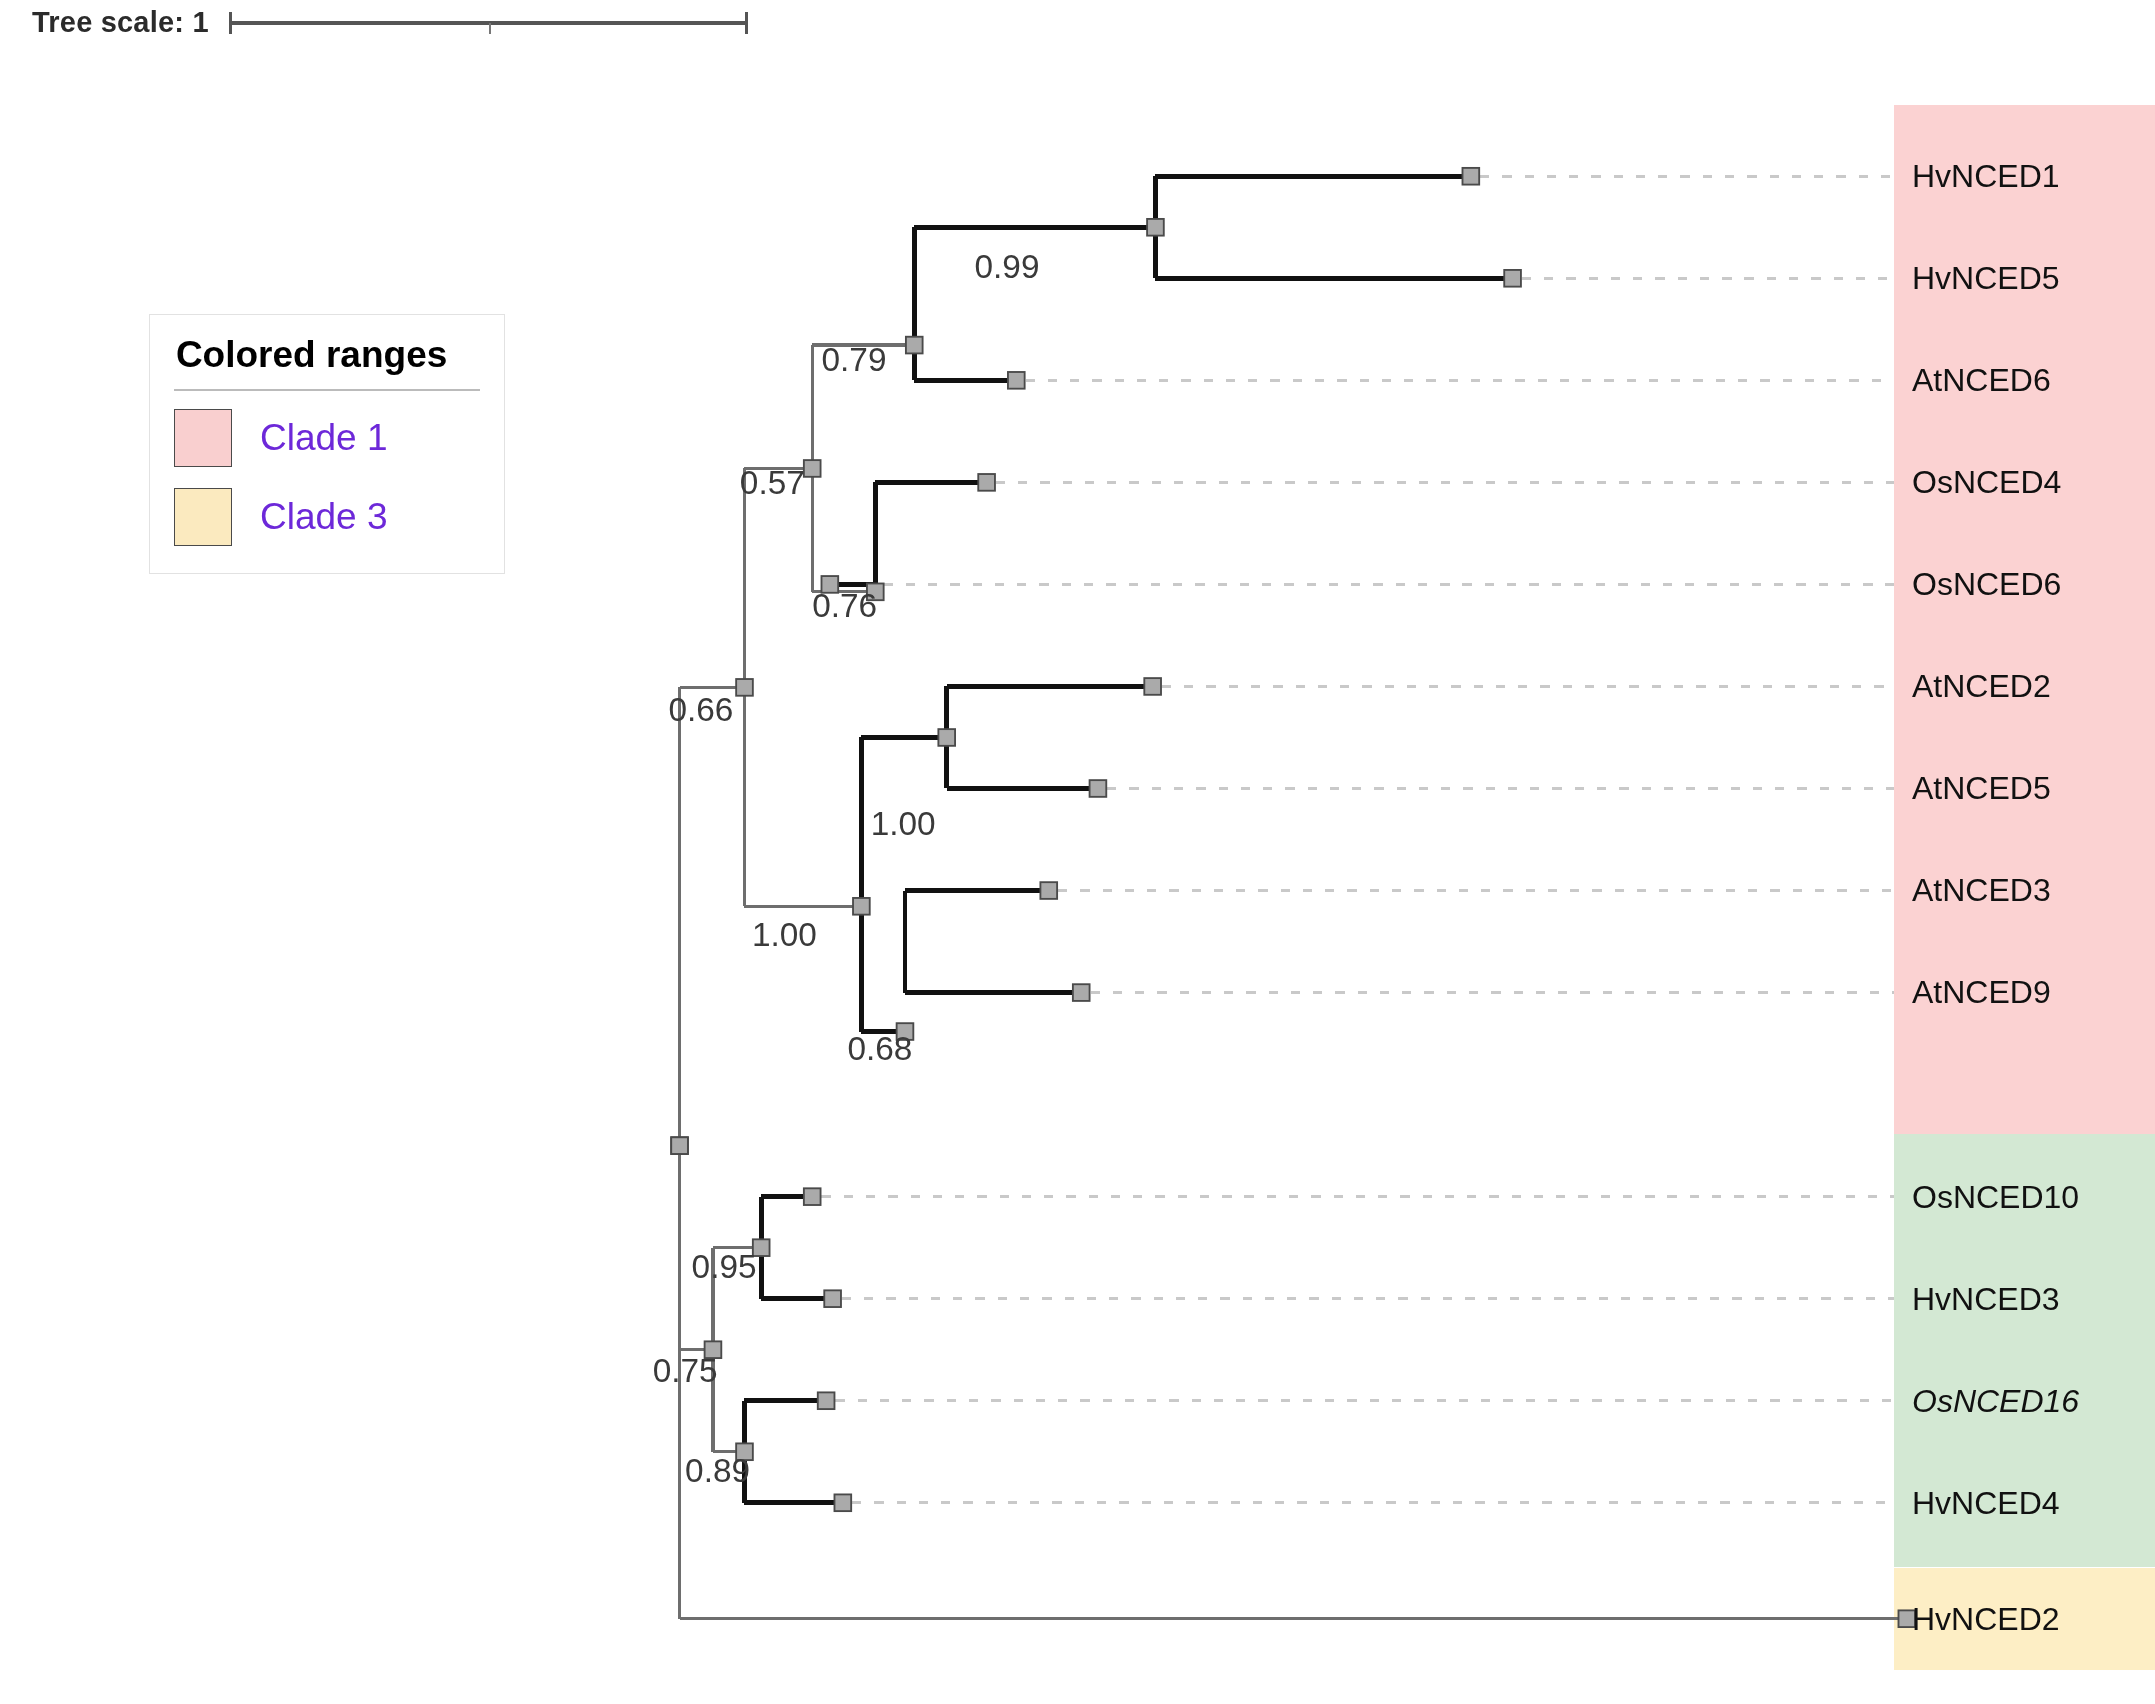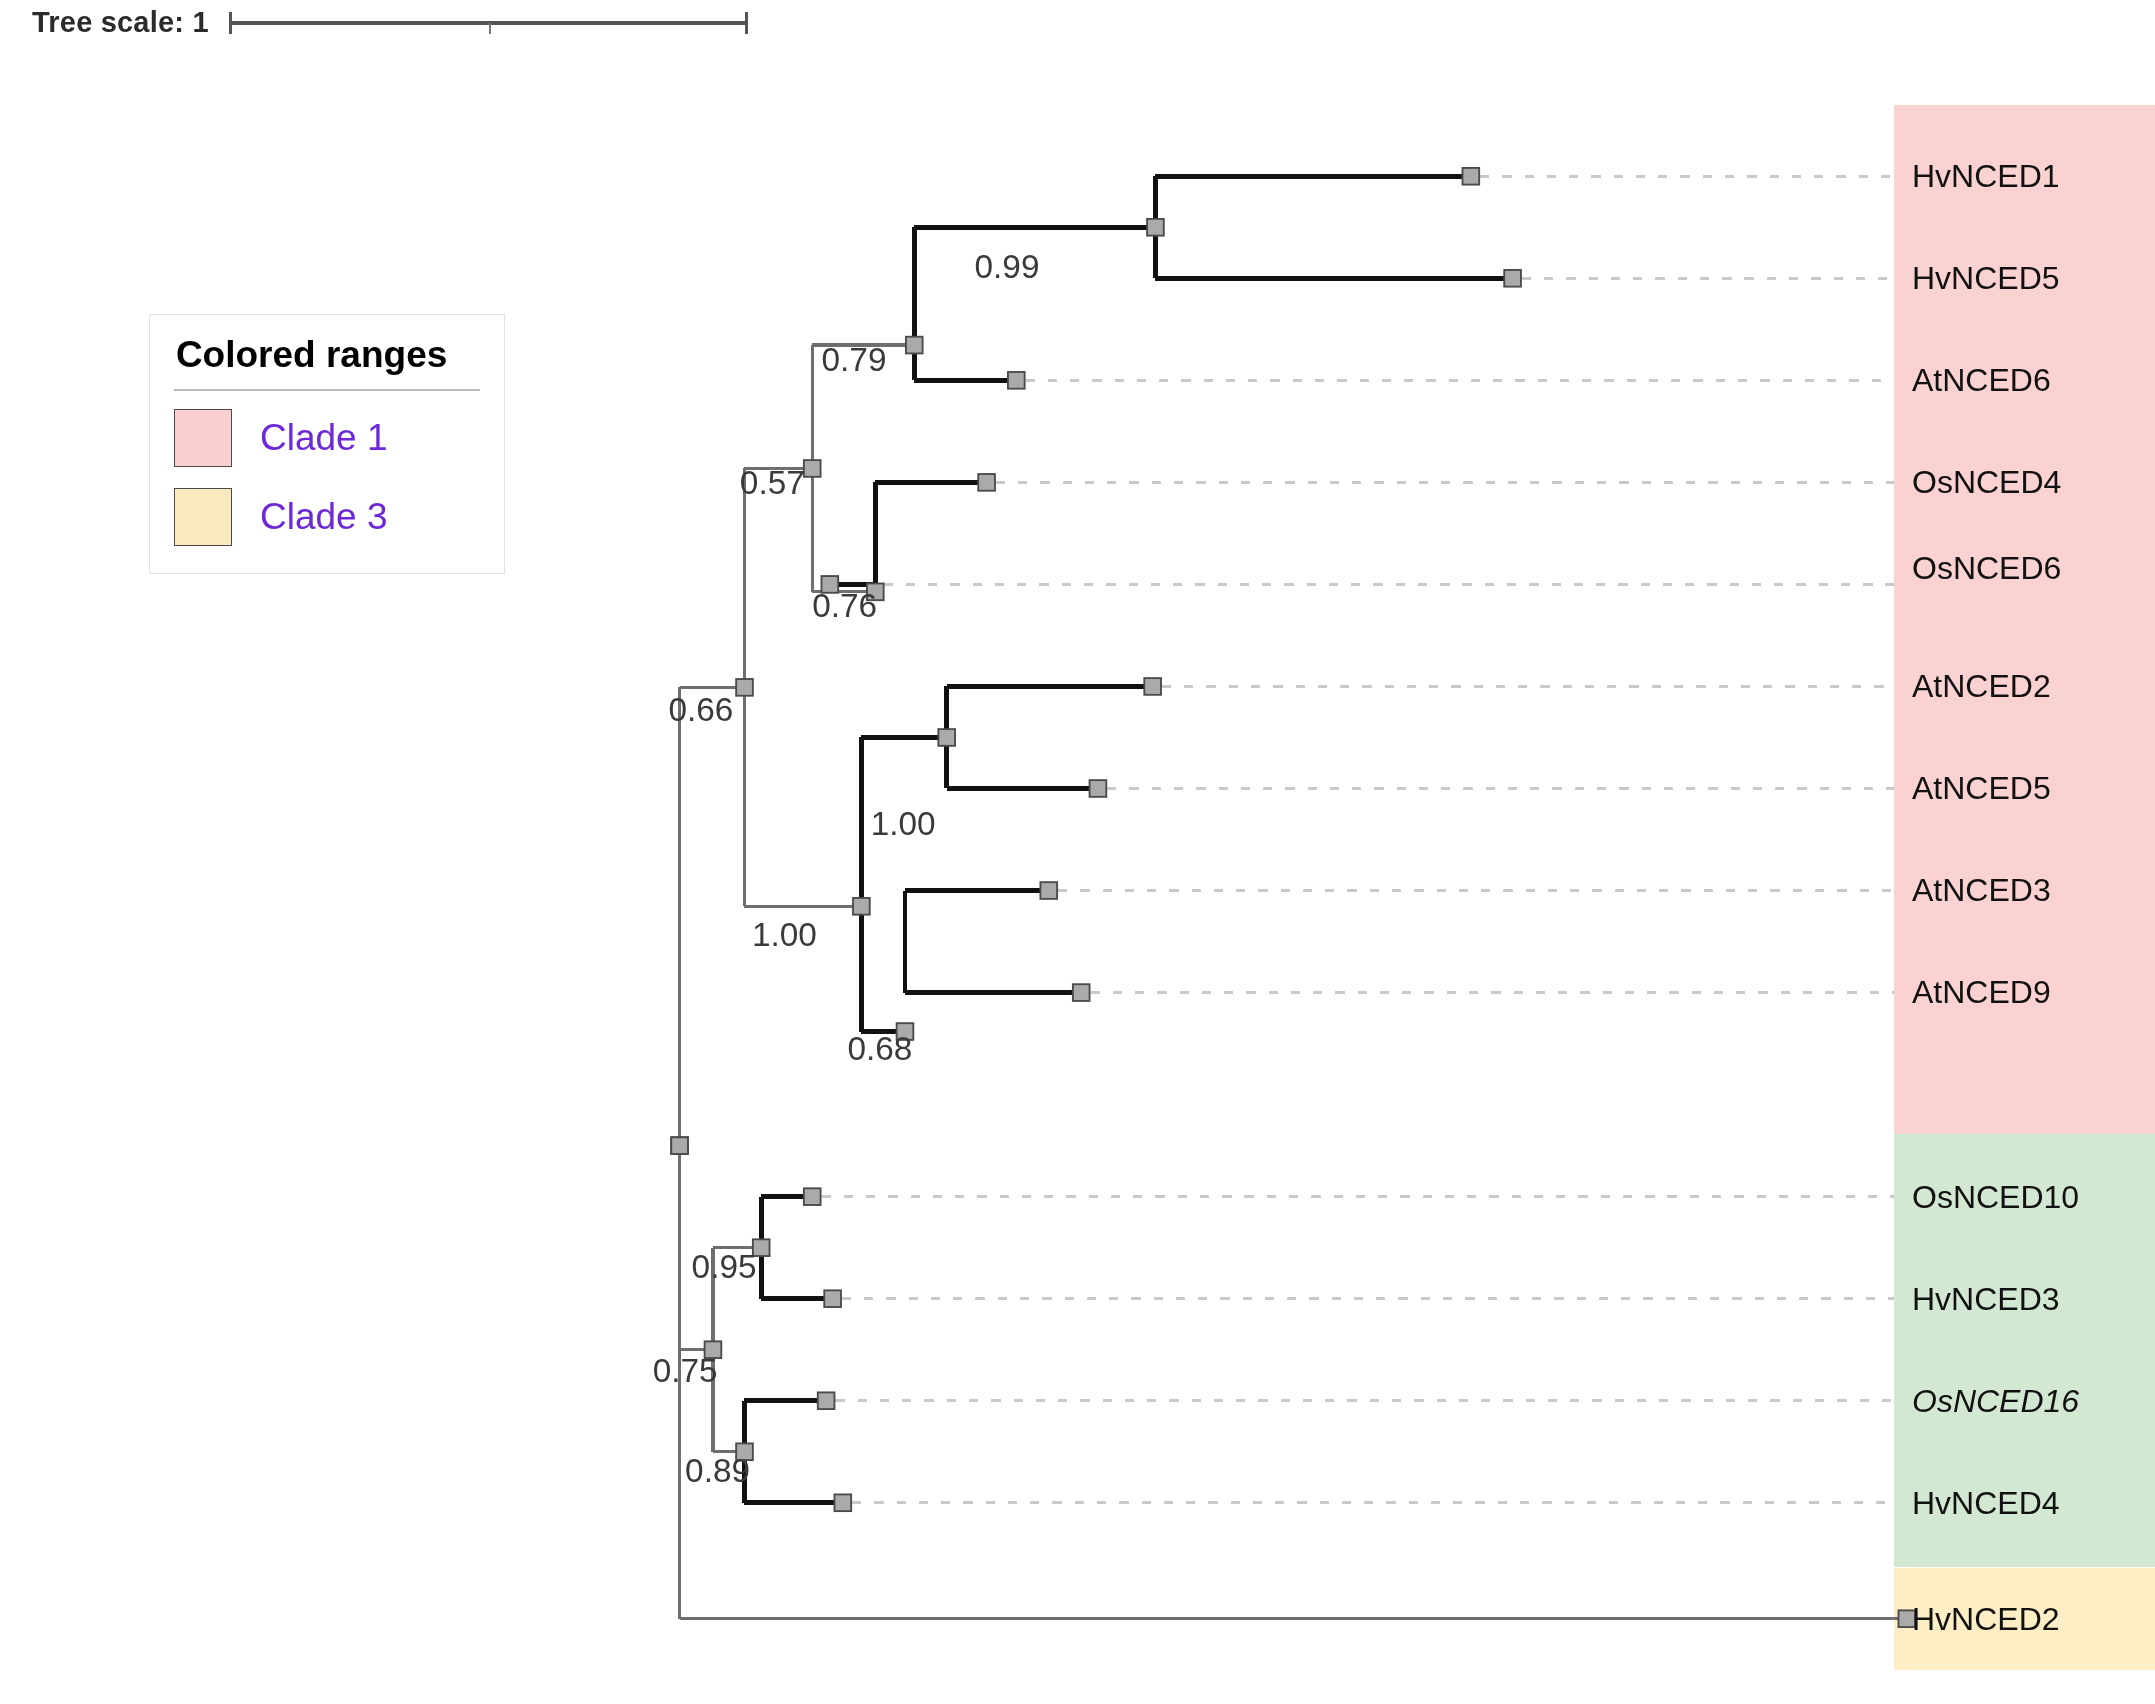--- a/index.html
+++ b/index.html
@@ -255,21 +255,21 @@
       <text x="725" y="1378" font-family="&quot;Liberation Sans&quot;, sans-serif" font-size="36" fill="#3a3a3a">0.95</text>
       <text x="718" y="1598" font-family="&quot;Liberation Sans&quot;, sans-serif" font-size="36" fill="#3a3a3a">0.89</text>
       <text x="683" y="1490" font-family="&quot;Liberation Sans&quot;, sans-serif" font-size="36" fill="#3a3a3a">0.75</text>
     </svg>
 
   <div id="tip-labels">
       <div class="tip-label" style="top: 176px;">HvNCED1</div>
       <div class="tip-label" style="top: 278px; text-align: center;">HvNCED5</div>
       <div class="tip-label" style="top: 380px;">AtNCED6</div>
       <div class="tip-label" style="top: 482px;">OsNCED4</div>
-      <div class="tip-label" style="top: 568px;">OsNCED6</div>
+      <div class="tip-label" style="top: 584px;">OsNCED6</div>
       <div class="tip-label" style="top: 686px;">AtNCED2</div>
       <div class="tip-label" style="top: 788px;">AtNCED5</div>
       <div class="tip-label" style="top: 890px;">AtNCED3</div>
       <div class="tip-label" style="top: 992px;">AtNCED9</div>
       <div class="tip-label" style="top: 1197px;">OsNCED10</div>
       <div class="tip-label" style="top: 1299px;">HvNCED3</div>
       <div class="tip-label" style="top: 1401px; font-style: italic;">OsNCED16</div>
       <div class="tip-label" style="top: 1503px;">HvNCED4</div>
       <div class="tip-label" style="top: 1619px;">HvNCED2</div>
     </div>

